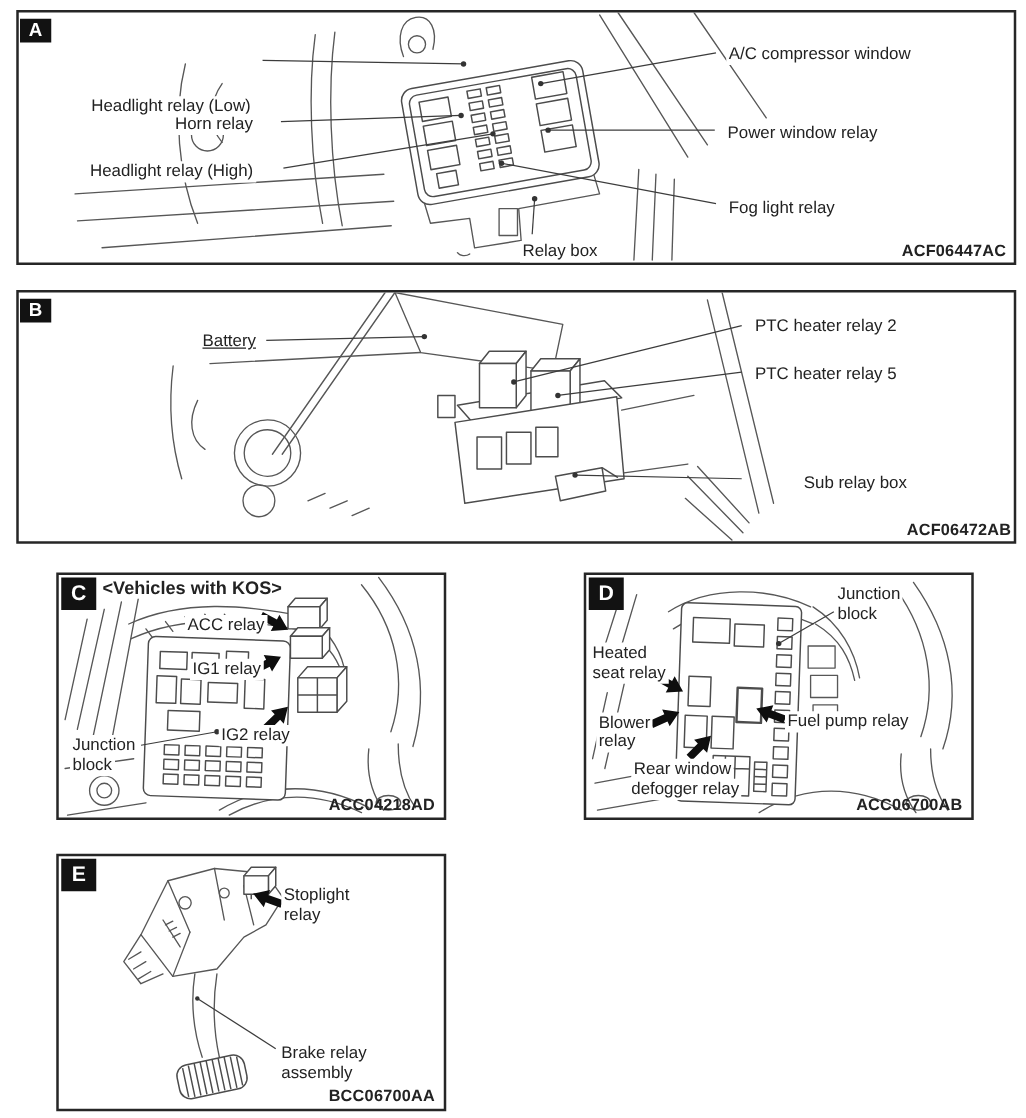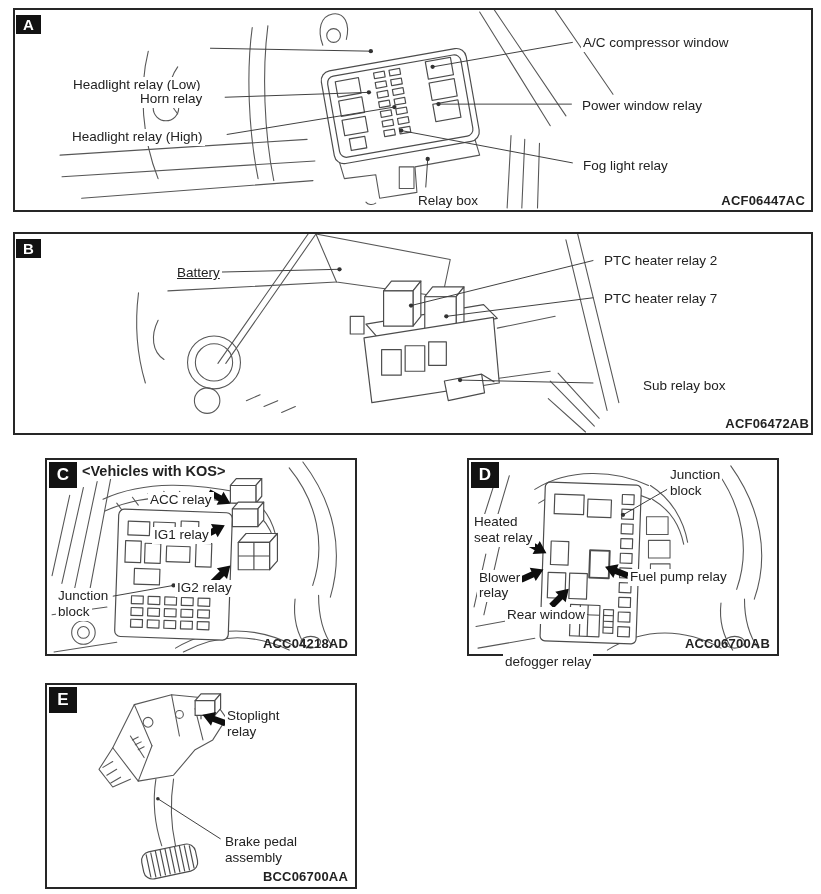--- a/index.html
+++ b/index.html
@@ -158,23 +158,23 @@
       <path d="M584,65 L434,84"></path>
       <path d="M584,152 L448,149"></path>
     </g>
     <g class="dot">
       <circle cx="325" cy="36" r="2.2"></circle>
         <circle cx="398" cy="73" r="2.2"></circle>
       <circle cx="434" cy="84" r="2.2"></circle>
         <circle cx="448" cy="149" r="2.2"></circle>
     </g>
   </svg>
-  <div class="lbl" style="left:160px; top:31px;text-decoration:underline;">Battery</div>
+  <div class="lbl" style="left:145px; top:31px;text-decoration:underline;">Battery</div>
   <div class="lbl" style="left:587px; top:19px;">PTC heater relay 2</div>
-  <div class="lbl" style="left:587px; top:57px;">PTC heater relay 7</div>
+  <div class="lbl" style="left:587px; top:57px;">PTC heater relay 5</div>
   <div class="lbl" style="left:587px; top:144px;margin-left:39px;">Sub relay box</div>
   <div class="code" style="right:2px; bottom:2px;">ACF06472AB</div>
 </div>
 
 <div class="panel" id="panel-c">
   <div class="badge cde">C</div>
   <svg class="art" viewBox="0 0 312 198">
     <g class="s">
       <path d="M22,36 L4,118"></path>
         <path d="M36,28 L14,126"></path>
@@ -312,21 +312,21 @@
     <use href="#arr" class="arrow" transform="translate(161,118) rotate(-159)"></use>
   </svg>
   <div class="lbl" style="left:199px; top:7px;">Junction</div>
   <div class="lbl" style="left:199px; top:23px;">block</div>
   <div class="lbl" style="left:3px; top:54px;">Heated</div>
   <div class="lbl" style="left:3px; top:70px;">seat relay</div>
   <div class="lbl" style="left:8px; top:110px;">Blower</div>
   <div class="lbl" style="left:8px; top:125px;">relay</div>
   <div class="lbl" style="left:159px; top:109px;">Fuel pump relay</div>
   <div class="lbl" style="left:36px; top:147px;text-align:center;">Rear window</div>
-  <div class="lbl" style="left:34px; top:163px;margin-top:31px;">defogger relay</div>
+  <div class="lbl" style="left:34px; top:163px;">defogger relay</div>
   <div class="code" style="right:7px; bottom:3px;">ACC06700AB</div>
 </div>
 
 <div class="panel" id="panel-e">
   <div class="badge cde">E</div>
   <svg class="art" viewBox="0 0 312 206">
     <g class="s">
       <path d="M66,64 L88,20 L126,10 L168,14 L182,34 L168,56 L150,66 L128,92 L92,98 Z"></path>
       <path d="M88,20 L106,62"></path>
       <path d="M126,10 L134,52"></path>
@@ -354,16 +354,16 @@
     <g class="ld">
       <path d="M176,157 L112,116"></path>
     </g>
     <g class="dot">
       <circle cx="112" cy="116" r="1.8"></circle>
     </g>
     <use href="#arr" class="arrow" transform="translate(181,39) rotate(-160)"></use>
   </svg>
   <div class="lbl" style="left:178px; top:23px;">Stoplight</div>
   <div class="lbl" style="left:178px; top:39px;">relay</div>
-  <div class="lbl" style="left:176px; top:149px;">Brake pedal</div>
+  <div class="lbl" style="left:176px; top:149px;">Brake relay</div>
   <div class="lbl" style="left:176px; top:165px;">assembly</div>
   <div class="code" style="right:7px; bottom:3px;">BCC06700AA</div>
 </div>
 
 </body></html>

